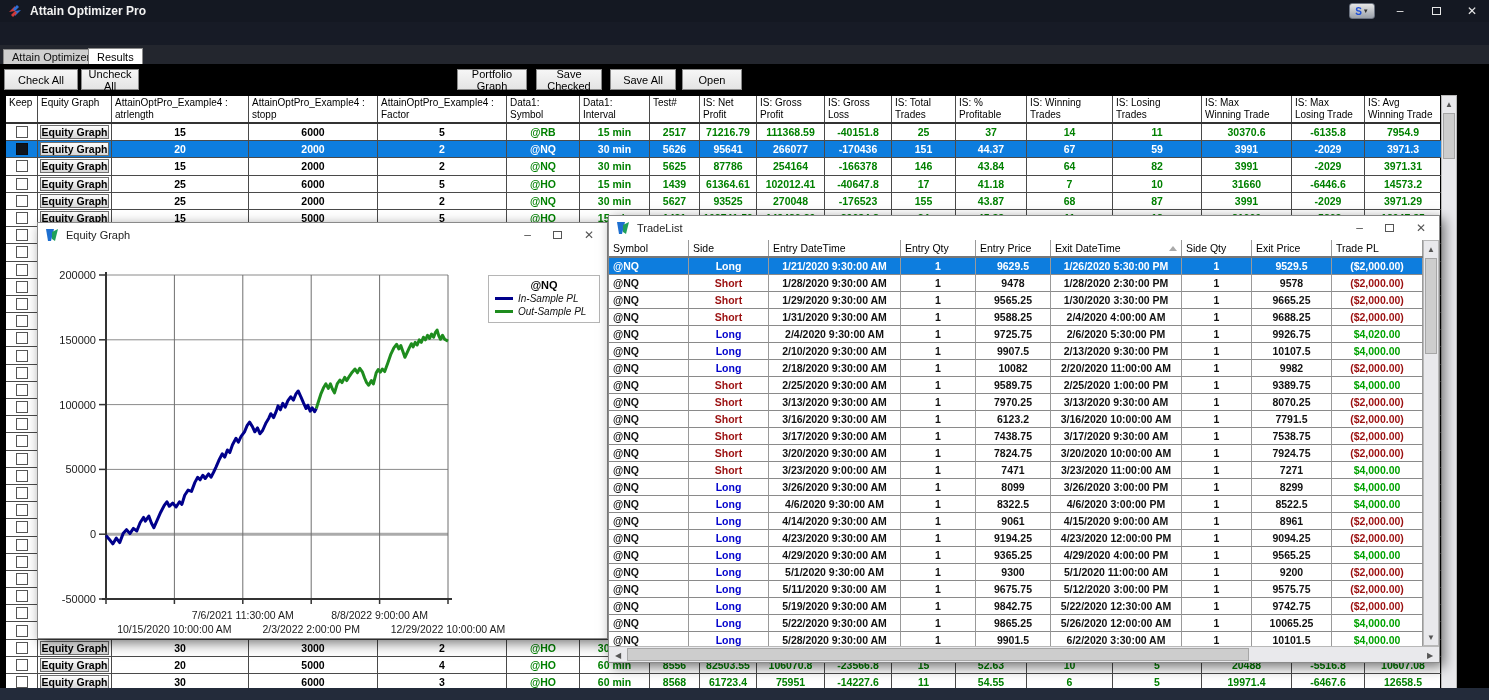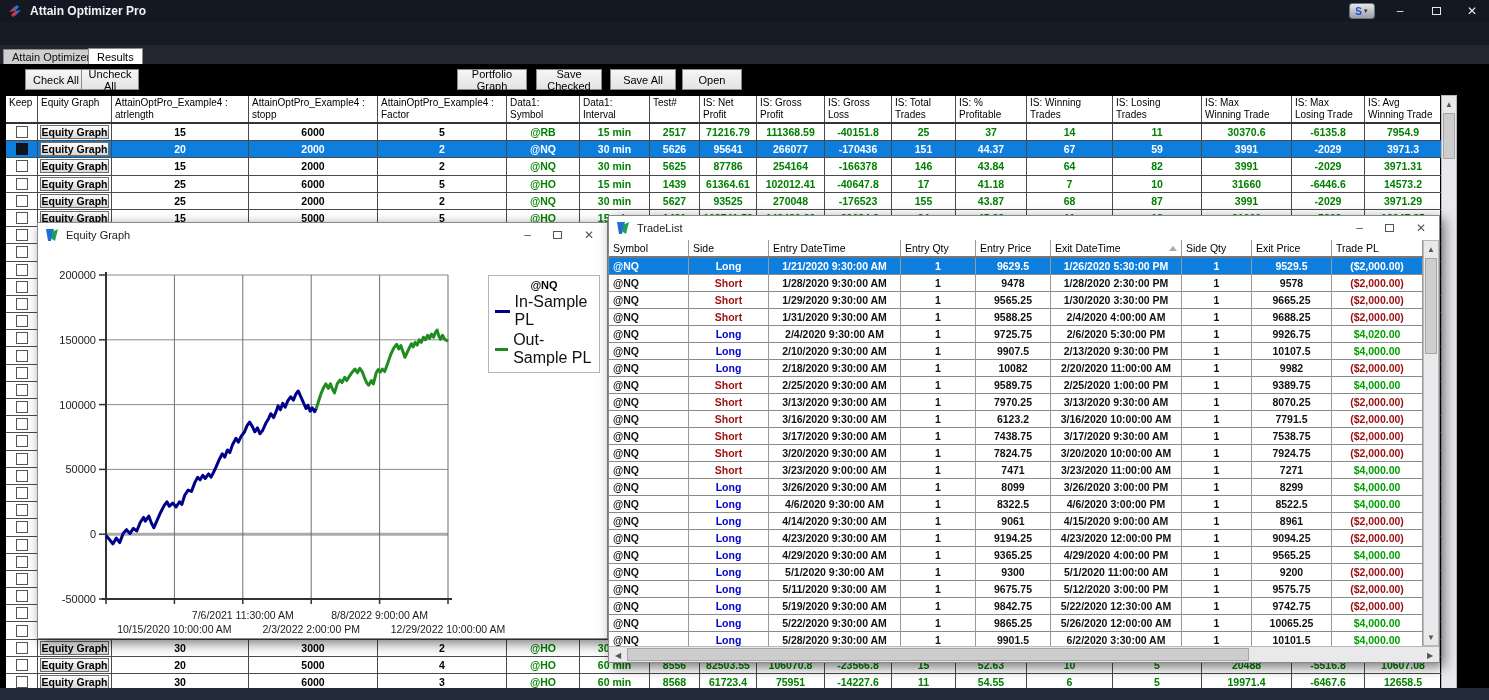--- a/index.html
+++ b/index.html
@@ -72,21 +72,21 @@
   .win-title .txt { font-size:11px; color:#222; }
   .win-ctrls { margin-left:auto; display:flex; align-items:center; gap:22px; padding-right:6px; }
   .win-ctrl { color:#555; font-size:12px; line-height:12px; }
 
   
   #equity-win { left:37px; top:222px; width:571px; height:417px; z-index:10; }
   #equity-body { position:relative; width:569px; height:391px; background:#fff; }
   #chart-legend { position:absolute; left:450px; top:28px; width:112px; background:#fff;
     border:1px solid #b5b5b5; padding:3px 6px 5px 6px; }
   #chart-legend .lg-title { font-size:11px; font-weight:bold; color:#000; text-align:center; }
-  .lg-item { display:flex; align-items:center; gap:5px; font-size:16px; color:#111; margin-top:2px; }
+  .lg-item { display:flex; align-items:center; gap:5px; font-size:10px; color:#111; margin-top:2px;font-style:italic; }
   .lg-swatch { width:18px; height:3px; }
 
   
   #tl-win { left:608px; top:215px; width:832px; height:448px; z-index:20; }
   #tl-grid { position:absolute; left:0; top:24px; width:814px; background:#fff; }
   .tl-header { display:flex; height:18px; background:#fff; border-bottom:2px solid #777; }
   .tl-hcell { border-right:1px solid #9a9a9a; font-size:10.5px; color:#000; padding:2px 4px 0 4px;
     display:flex; align-items:flex-start; white-space:nowrap; overflow:hidden; }
   .sort-up { width:0; height:0; border-left:4px solid transparent; border-right:4px solid transparent;
     border-bottom:5px solid #aaa; margin-left:auto; margin-top:4px; }
@@ -132,21 +132,21 @@
   <div class="tabstrip">
     <div class="tab inactive">
       <span>Attain Optimizer Pro</span>
     </div>
     <div class="tab active">
       <span>Results</span>
     </div>
   </div>
 
   <div class="content">
-    <div class="btn" style="left:25px;width:62px;">Check All</div>
+    <div class="btn" style="left:4px;width:74px;">Check All</div>
     <div class="btn" style="left:81px;width:58px;">Uncheck All</div>
     <div class="btn" style="left:457px;width:70px;">Portfolio Graph</div>
     <div class="btn" style="left:536px;width:66px;">Save Checked</div>
     <div class="btn" style="left:610px;width:66px;">Save All</div>
     <div class="btn" style="left:682px;width:60px;">Open</div>
 
     <div class="grid" id="main-grid">
         <div class="grid-header">
           <div class="hcell" style="width: 32px; flex: 0 0 32px;">
             <span>Keep</span>

